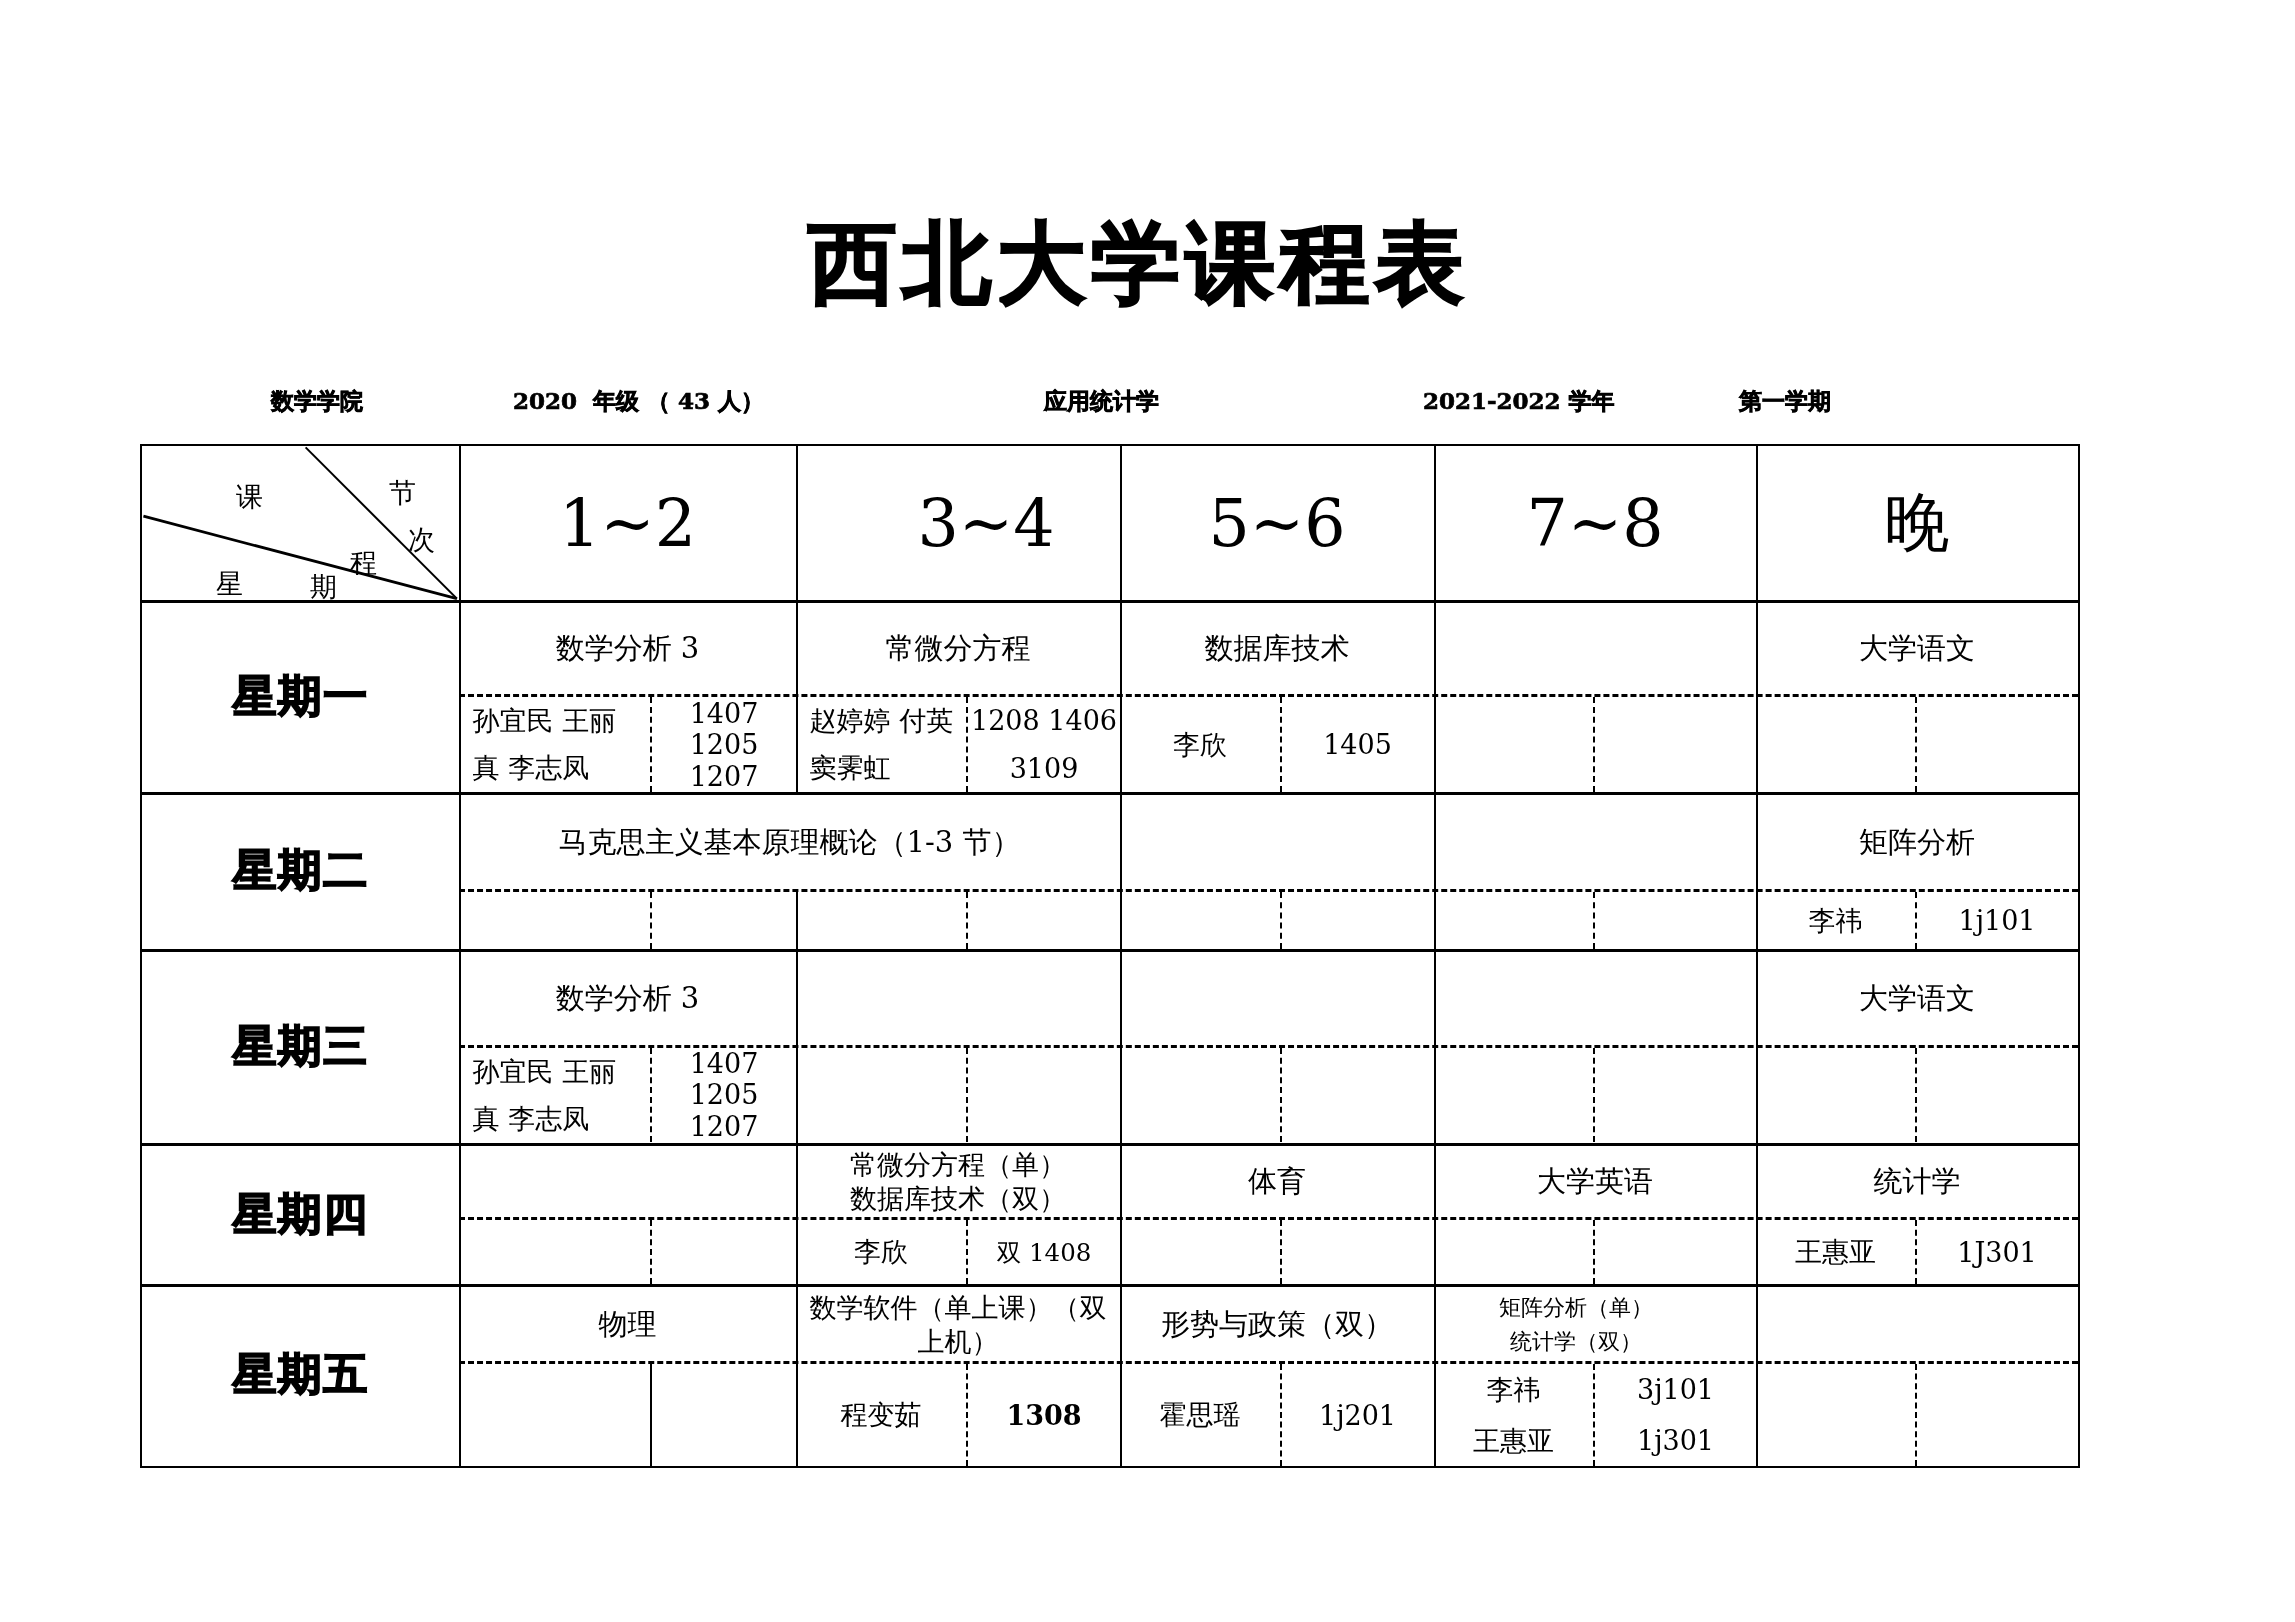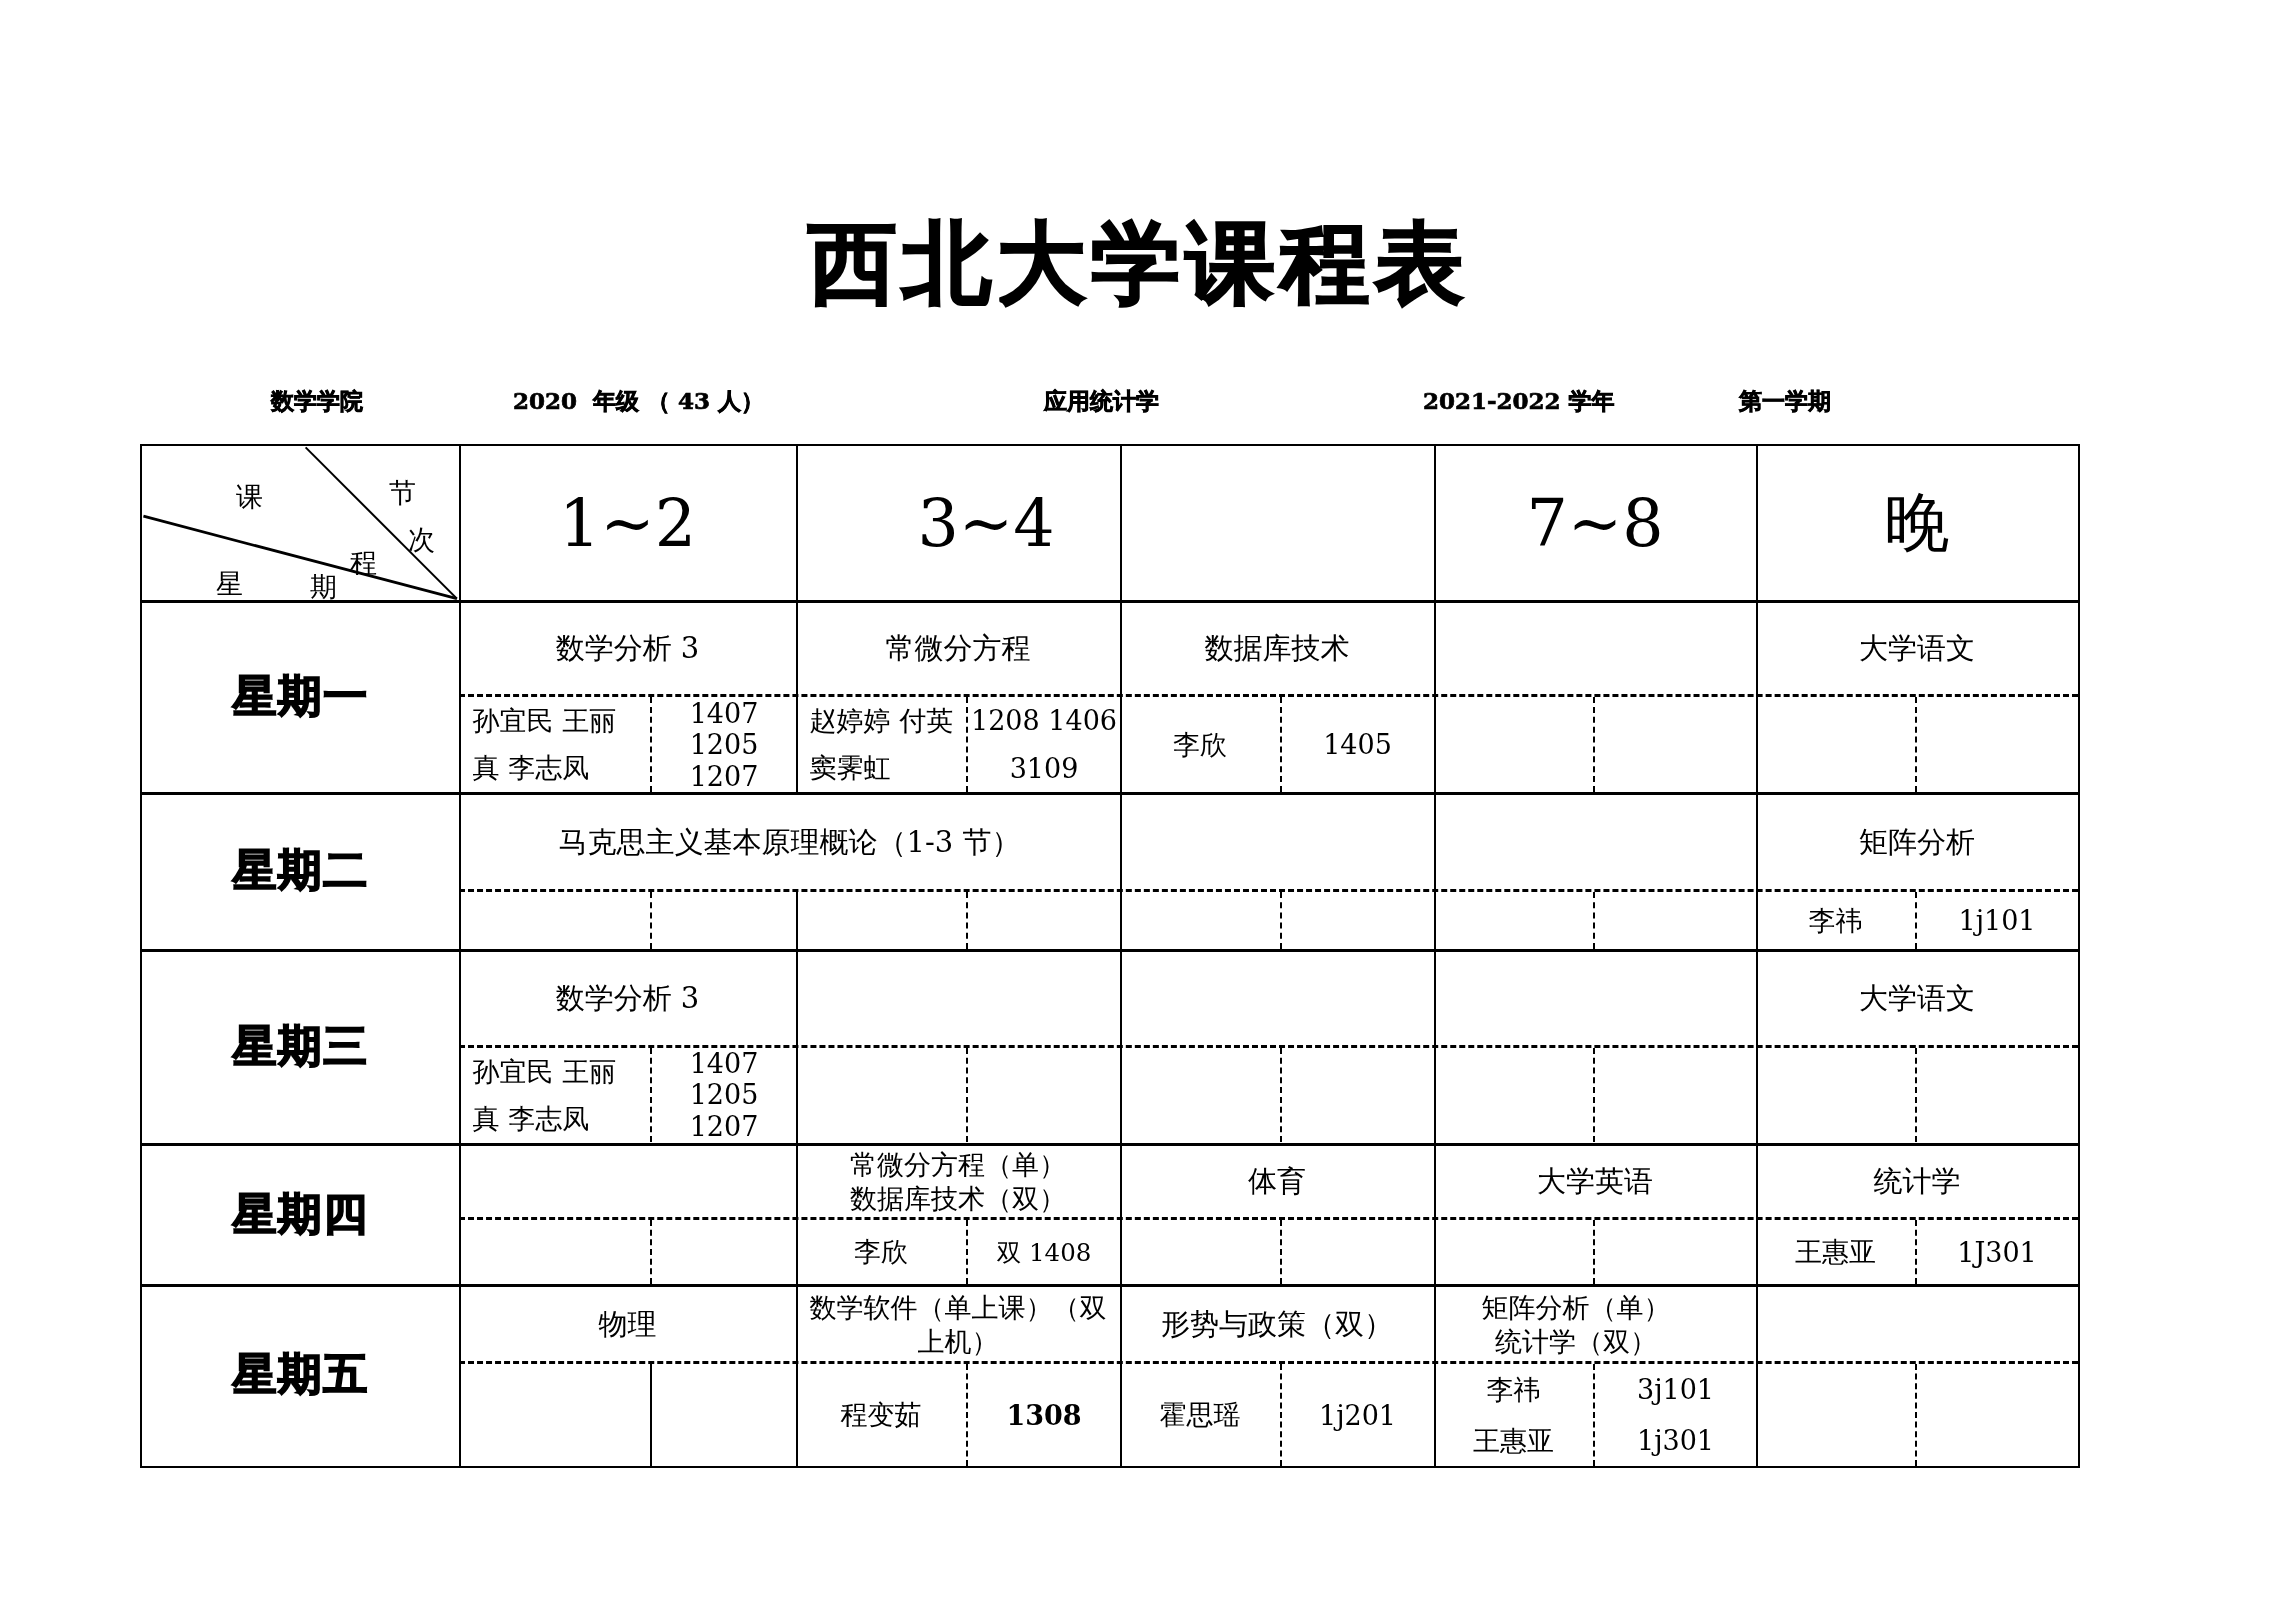--- a/index.html
+++ b/index.html
@@ -78,20 +78,21 @@
     </svg>
     <span class="cl" style="left:94px;top:33px">课</span>
     <span class="cl" style="left:247px;top:29px">节</span>
     <span class="cl" style="left:208px;top:99px">程</span>
     <span class="cl" style="left:266px;top:76px">次</span>
     <span class="cl" style="left:74px;top:120px">星</span>
     <span class="cl" style="left:168px;top:123px">期</span>
 
     <div class="hcol" style="left:317px;top:0;width:337px;height:154px">1~2</div>
     <div class="hcol" style="left:654px;top:0;width:380px;height:154px">3~4</div>
+    <div class="hcol" style="left:978px;top:0;width:314px;height:154px">5~6</div>
     <div class="hcol" style="left:1292px;top:0;width:322px;height:154px">7~8</div>
     <div class="hcol" style="left:1614px;top:0;width:322px;height:154px">晚</div>
 
     <div class="day" style="top:346px;height:157px">星期二</div>
     <div class="day" style="top:154px;height:192px">星期一</div>
     <div class="day" style="top:503px;height:194px">星期三</div>
     <div class="day" style="top:697px;height:142px">星期四</div>
     <div class="day" style="top:838px;height:181px">星期五</div>
 
     <div class="course" style="left:317px;top:157px;width:337px;height:91px">数学分析 3</div>
@@ -188,21 +189,21 @@
     <div class="dashv" style="left:1138px;top:774px;height:64px"></div>
     <div class="dashv" style="left:1451px;top:774px;height:64px"></div>
     <div class="dashv" style="left:1773px;top:774px;height:64px"></div>
 
     <div class="course" style="left:317px;top:842px;width:337px;height:73px">物理</div>
     <div class="course" style="left:654px;top:842px;width:324px;height:73px;font-size:27px;line-height:34px">
       <span>数学软件（单上课）（双</span>
       <span>上机）</span>
     </div>
     <div class="course" style="left:978px;top:842px;width:314px;height:73px">形势与政策（双）</div>
-    <div class="course" style="left:1292px;top:842px;width:284px;height:73px;font-size:27px;line-height:34px">
+    <div class="course" style="left:1292px;top:842px;width:284px;height:73px;font-size:22px;line-height:34px">
       <span>矩阵分析（单）</span>
       <span>统计学（双）</span>
     </div>
 
     <div class="bz" style="left:654px;top:918px;width:170px;height:102px">
       <span>程变茹</span>
     </div>
     <div class="bz" style="left:826px;top:918px;width:152px;height:102px">
       <span class="bold">1308</span>
     </div>

